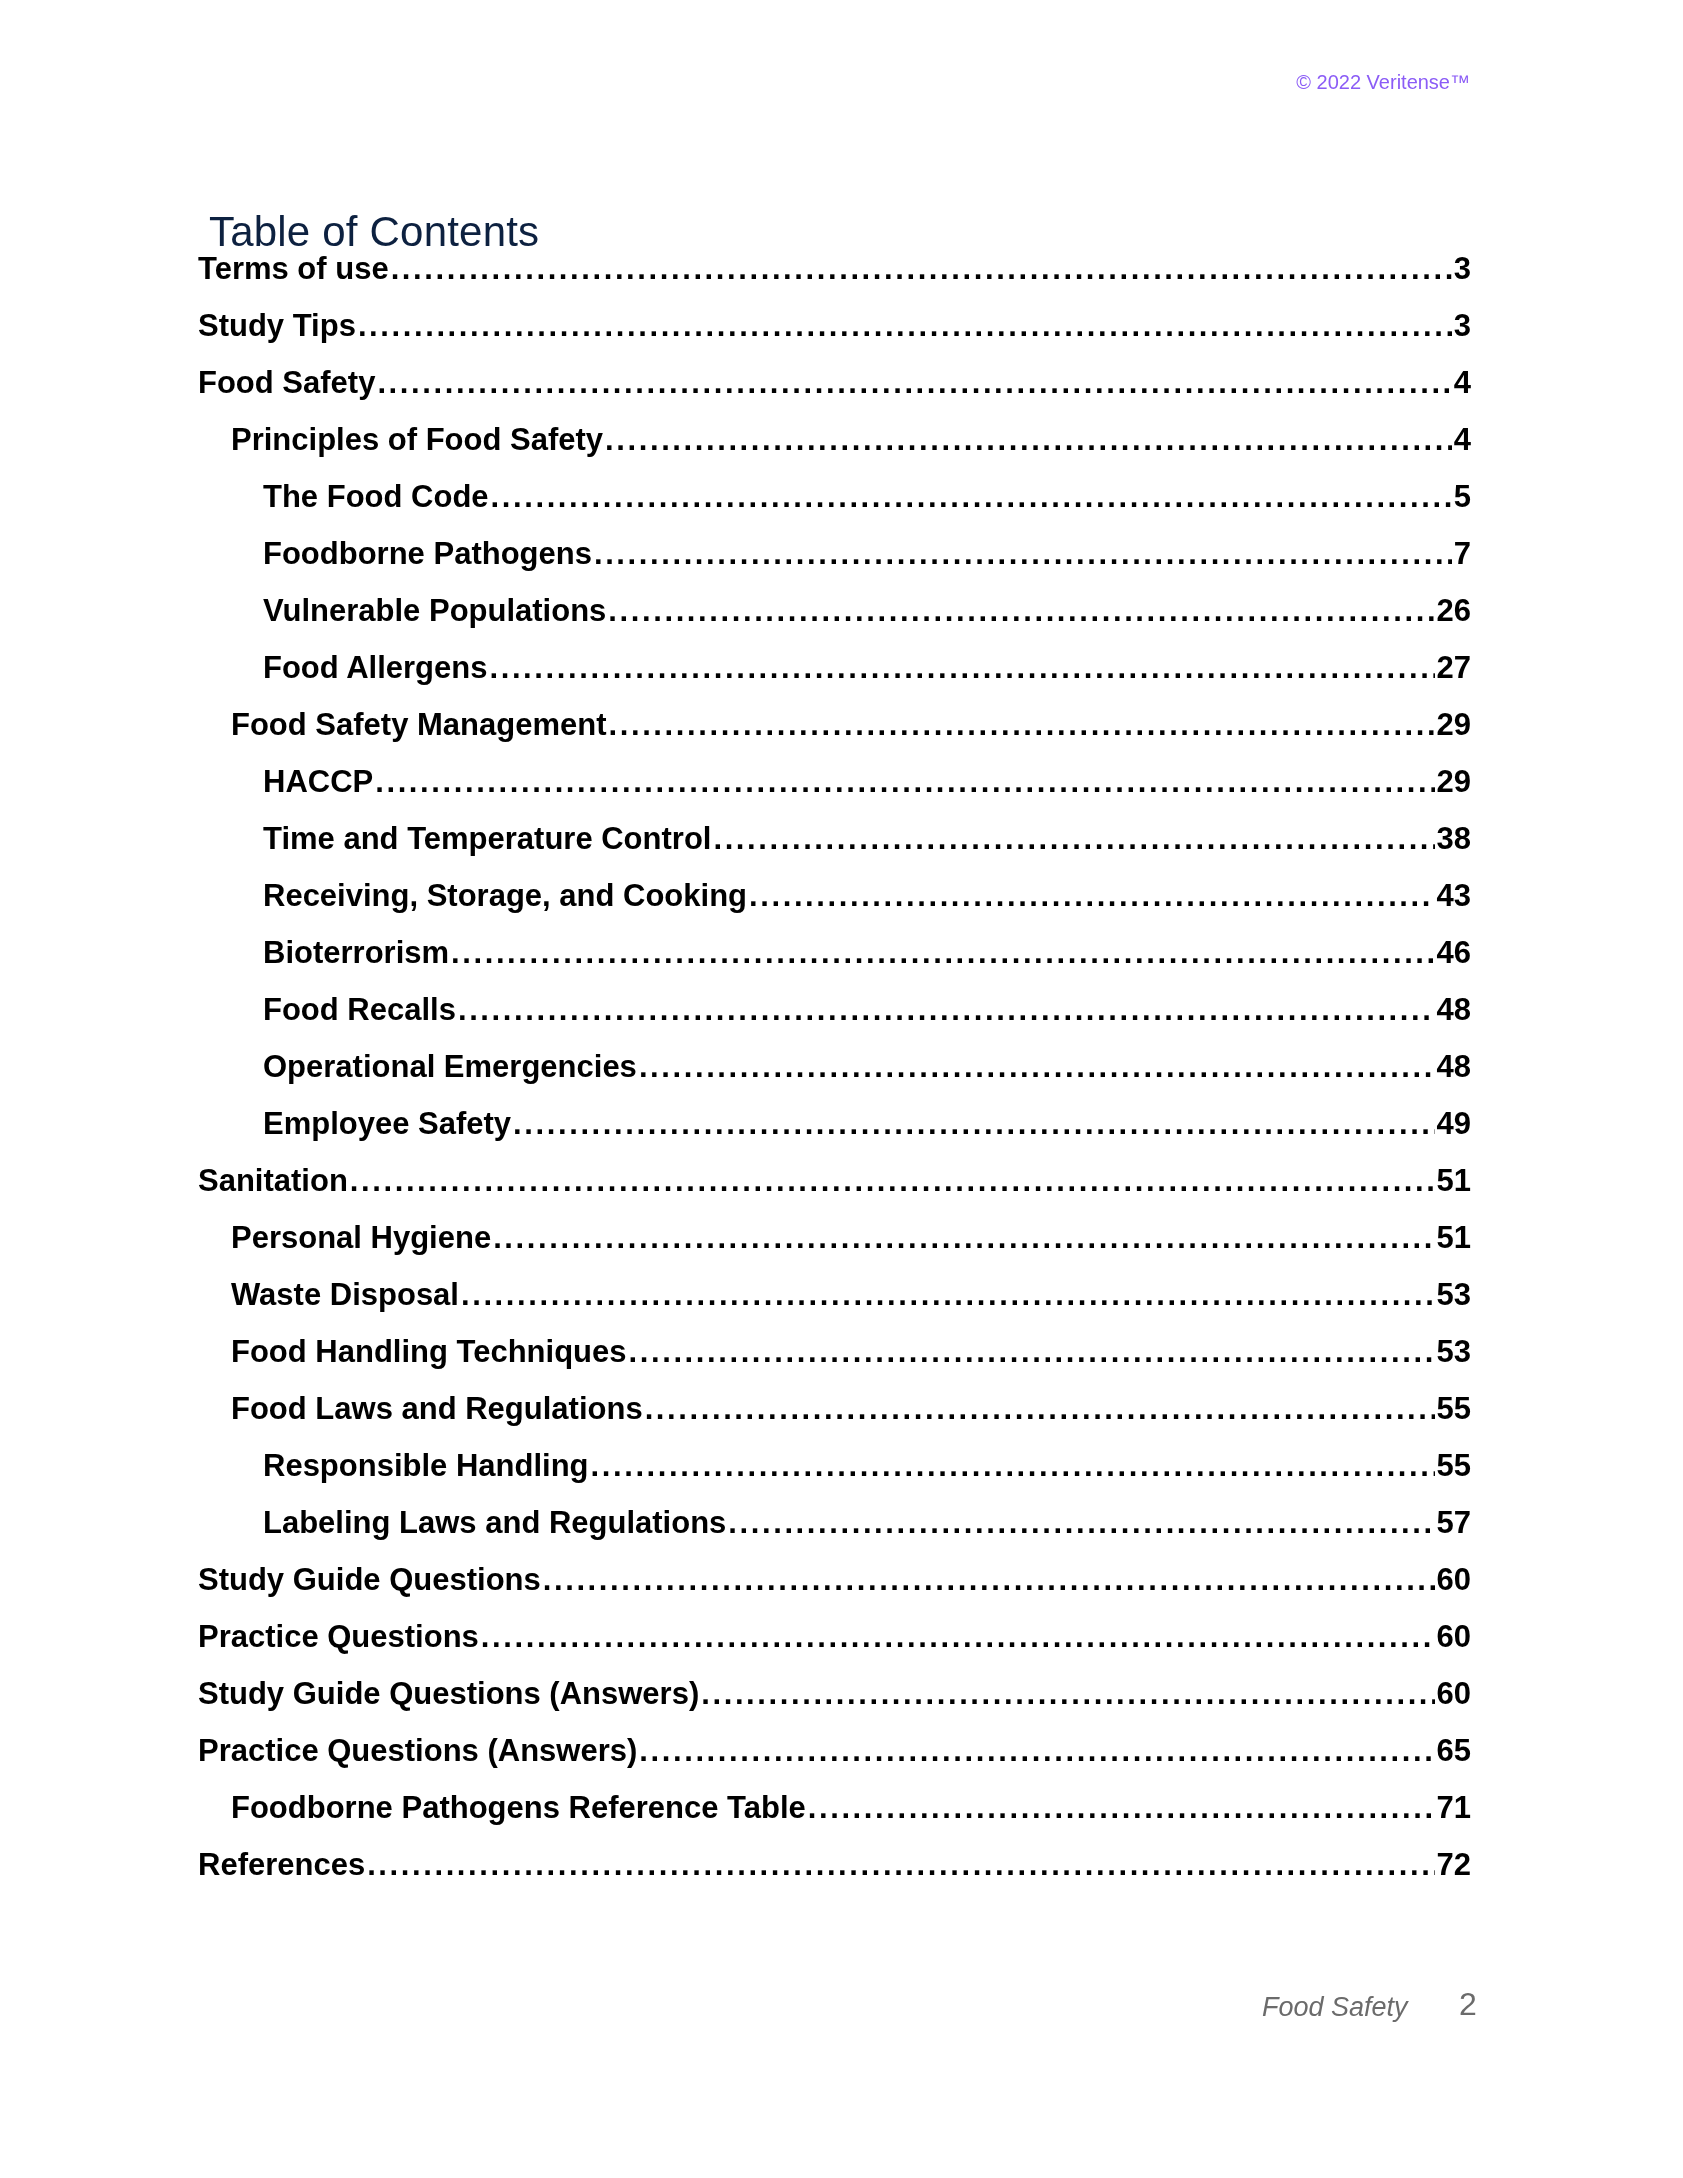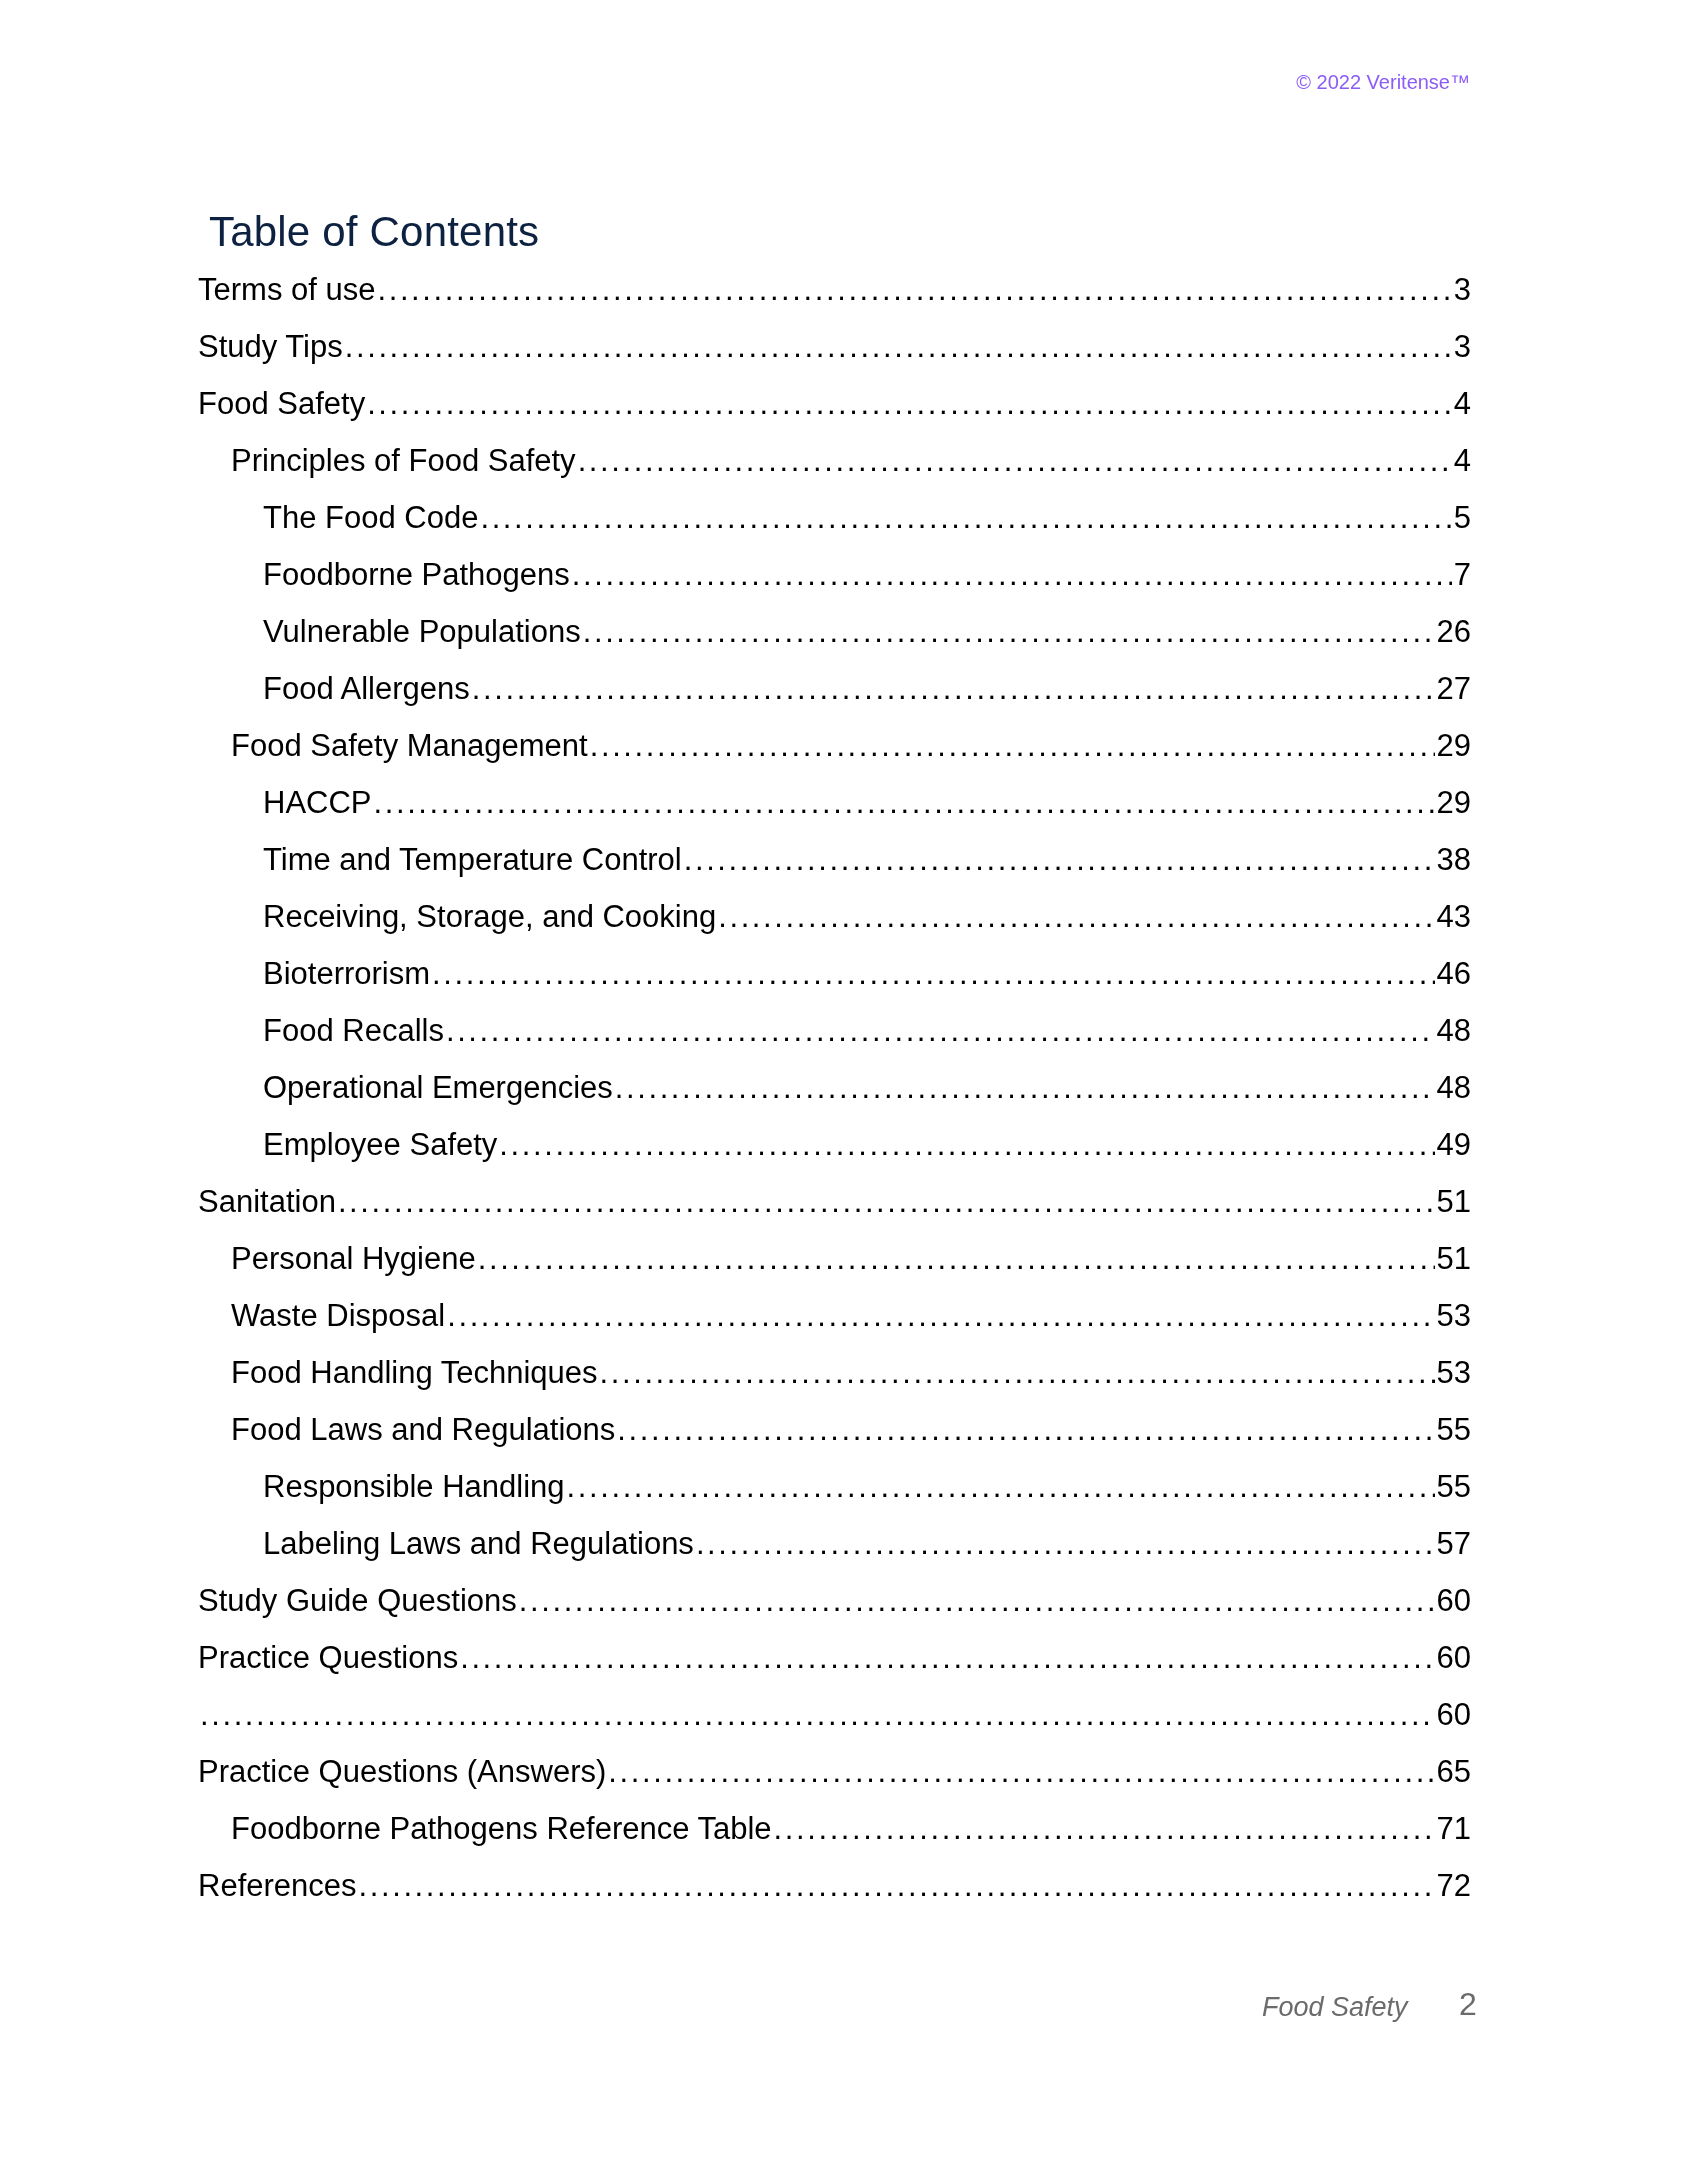--- a/index.html
+++ b/index.html
@@ -1,21 +1,21 @@
 <!DOCTYPE html>
 <html><head>
   <meta charset="utf-8">
   <style>
     html, body { margin: 0; padding: 0; background: #ffffff; }
     body { width: 1683px; height: 2178px; position: relative; overflow: hidden;
       font-family: "Liberation Sans", sans-serif; color: #000; }
     .copyright { position: absolute; top: 71px; right: 213px; font-size: 20px; color: #8b5cf6; }
     .toc-title { position: absolute; top: 196px; left: 197px; font-size: 42px; color: #0d2140; font-weight: normal; margin: 12px; letter-spacing: 0.2px; }
     .toc { position: absolute; top: 251px; left: 198px; width: 1273px; }
-    .toc-row { height: 57px; display: flex; align-items: flex-end; font-size: 31px; line-height: 36px; }
+    .toc-row { height: 57px; display: flex; align-items: flex-start; font-size: 31px; line-height: 36px; font-weight: bold; }
     .toc-row.l1 { padding-left: 33px; }
     .toc-row.l2 { padding-left: 65px; }
     .toc-label { white-space: nowrap; flex: 0 0 auto; }
     .toc-leader { flex: 1 1 auto; overflow: hidden; white-space: nowrap; margin: 0 2px; letter-spacing: 2.6px; }
     .toc-leader::before { content: "................................................................................................................................................................................................................................"; }
     .toc-page { flex: 0 0 auto; text-align: right; }
     .footer-title { position: absolute; top: 1992px; left: 1262px; font-size: 27px; font-style: italic; color: #6b6b6b; }
     .footer-page { position: absolute; top: 1986px; left: 1459px; font-size: 32px; color: #6b6b6b; }
   </style>
 </head>
@@ -145,20 +145,21 @@
       <span class="toc-label">Study Guide Questions</span>
       <span class="toc-leader"></span>
       <span class="toc-page">60</span>
     </div>
     <div class="toc-row l0">
       <span class="toc-label">Practice Questions</span>
       <span class="toc-leader"></span>
       <span class="toc-page">60</span>
     </div>
     <div class="toc-row l0">
+      <span class="toc-label">Study Guide Questions (Answers)</span>
       <span class="toc-leader"></span>
       <span class="toc-page">60</span>
     </div>
     <div class="toc-row l0">
       <span class="toc-label">Practice Questions (Answers)</span>
       <span class="toc-leader"></span>
       <span class="toc-page">65</span>
     </div>
     <div class="toc-row l1">
       <span class="toc-label">Foodborne Pathogens Reference Table</span>

